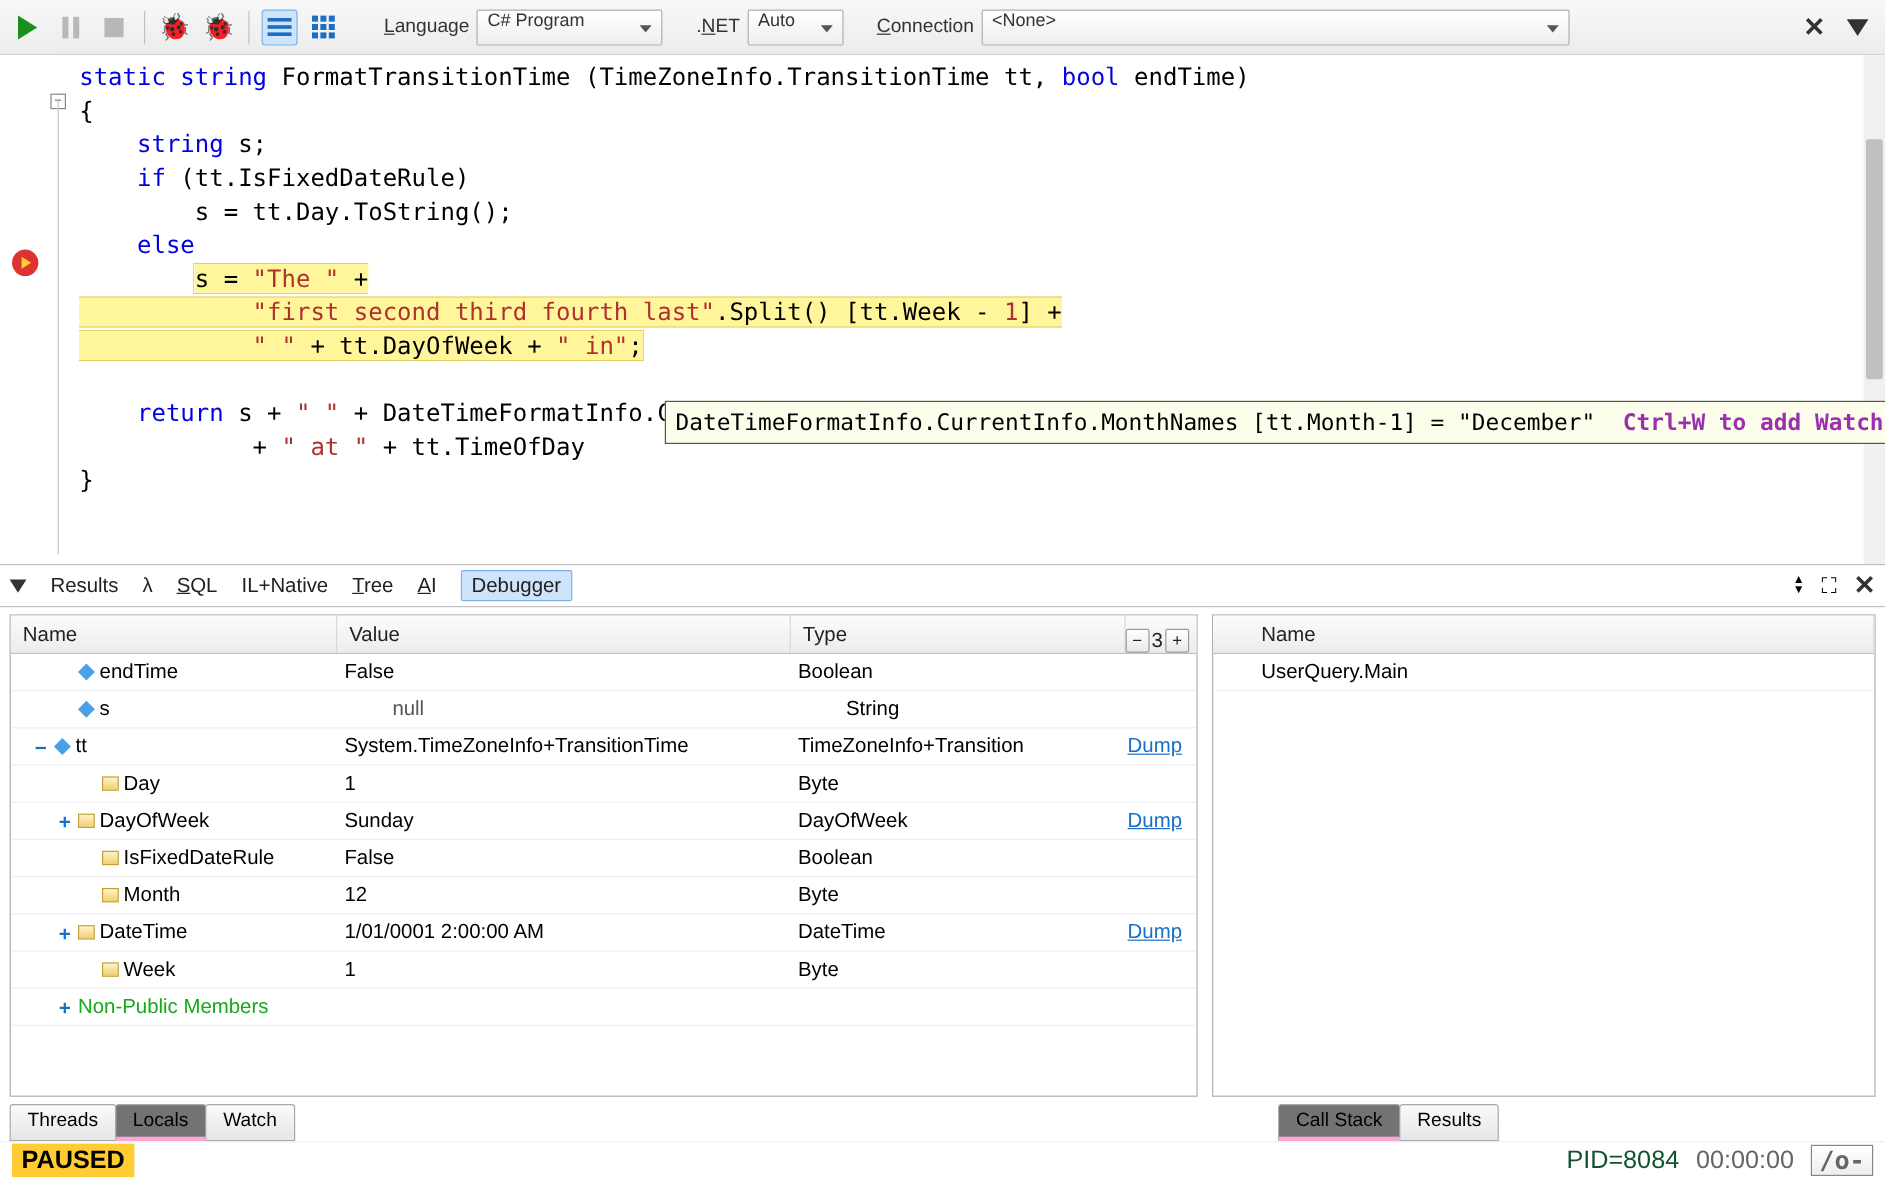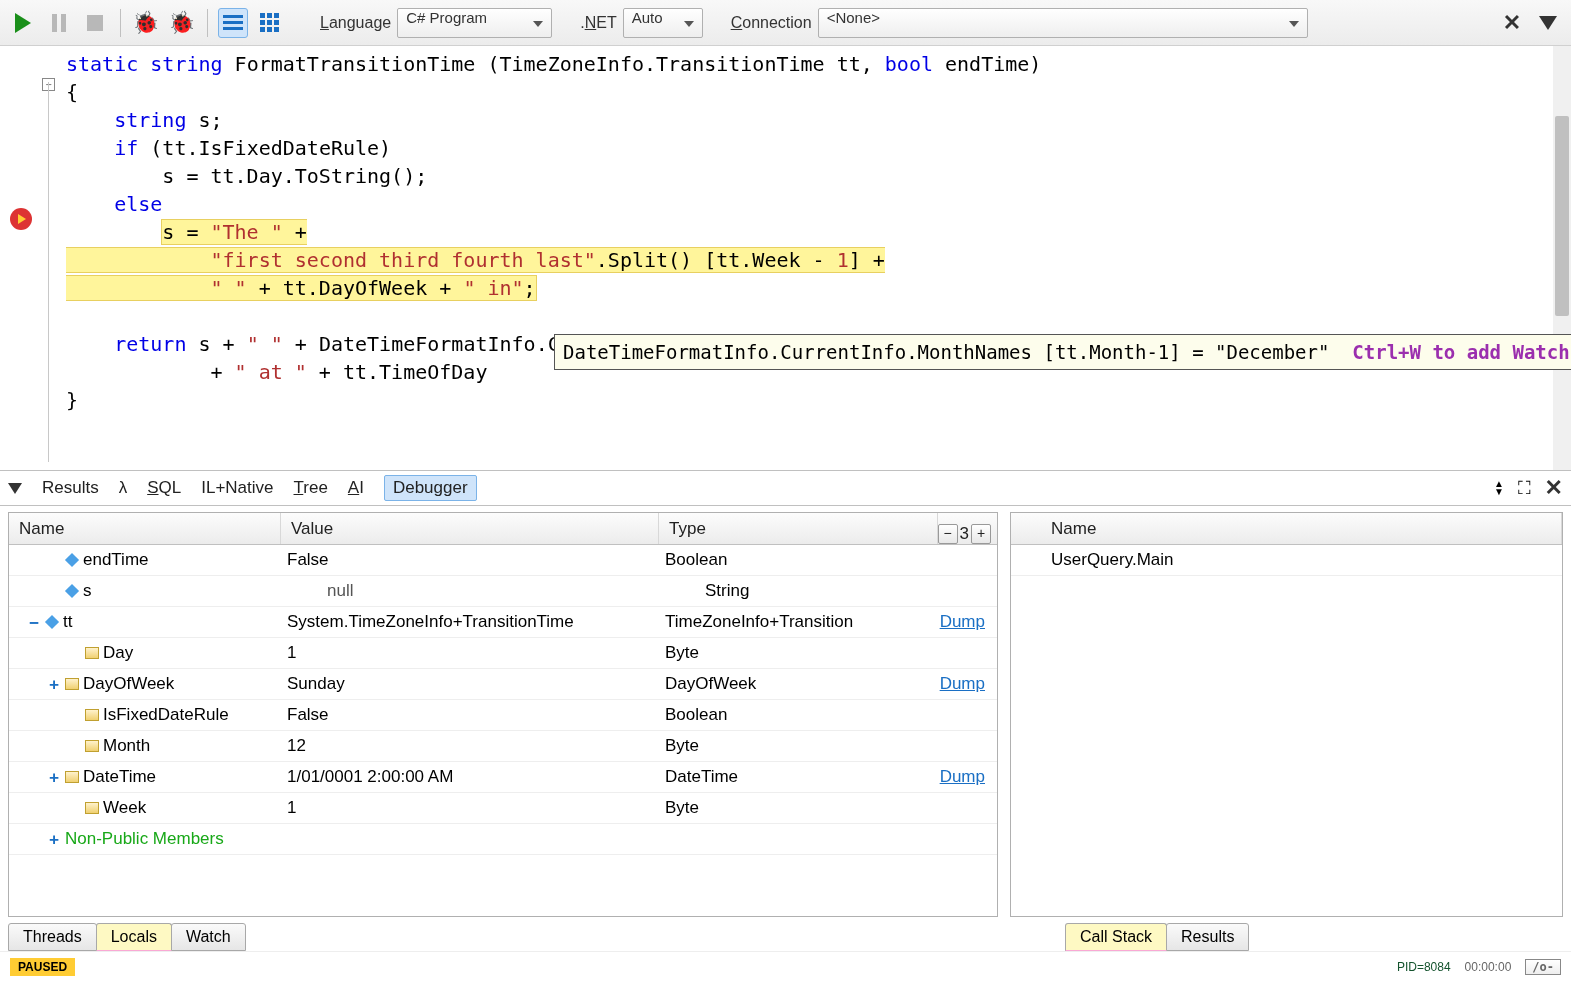--- a/index.html
+++ b/index.html
@@ -75,24 +75,24 @@
 .italic { color: #555; margin-left: 40px; }
 .head-ctrl { margin-left: auto; display: flex; align-items: center; gap: 2px; padding-right: 6px; }
 .sq-btn { width: 20px; height: 20px; border: 1px solid #999; background: linear-gradient(#fff,#e8e8e8); font-size: 14px; line-height: 16px; text-align: center; border-radius: 2px; }
 
 .stack .grid-row .arrow-cur { width: 0; height: 0; border-top: 6px solid transparent; border-bottom: 6px solid transparent; border-left: 10px solid #f0b000; margin-left: 6px; margin-right: 8px; }
 .stack .g-sname { padding-left: 10px; }
 
 .bottom-tabs { display: flex; padding: 6px 8px 0 8px; }
 .bt-group { display: flex; gap: 0; }
 .bt-tab { border: 1px solid #a8a8a8; background: linear-gradient(#fafafa,#e6e6e6); padding: 4px 14px; font-size: 16px; border-radius: 3px 3px 0 0; margin-right: -1px; cursor: default; }
-.bt-tab.active { background: #fef9c3; border-bottom: 1px solid #f9a8d4; position: relative; z-index: 1; }
+.bt-tab.active { background: #737373; border-bottom: 4px solid #f9a8d4; position: relative; z-index: 1; }
 .bt-stack-group { margin-left: auto; margin-right: 8px; width: 490px; display: flex; }
 
-.status { height: 30px; background: #fff; border-top: 1px solid #eee; display: flex; align-items: center; padding: 0 10px; gap: 10px; font-size: 12px; }
+.status { height: 30px; background: #fff; border-top: 1px solid #eee; display: flex; align-items: center; padding: 0 10px; gap: 10px; font-size: 21px; }
 .paused-badge { background: #ffcc33; color: #000; font-weight: bold; padding: 2px 8px; }
 .st-right { margin-left: auto; display: flex; gap: 14px; color: #666; align-items: center; }
 .pid { color: #14532d; margin-left: 36px; }
 .slash-o { border: 1px solid #888; padding: 0 6px; font-family: monospace; font-weight: bold; background: linear-gradient(#fff,#eee); }
 </style>
 </head>
 <body>
 
 <div class="toolbar">
   <div class="tb-btn">

